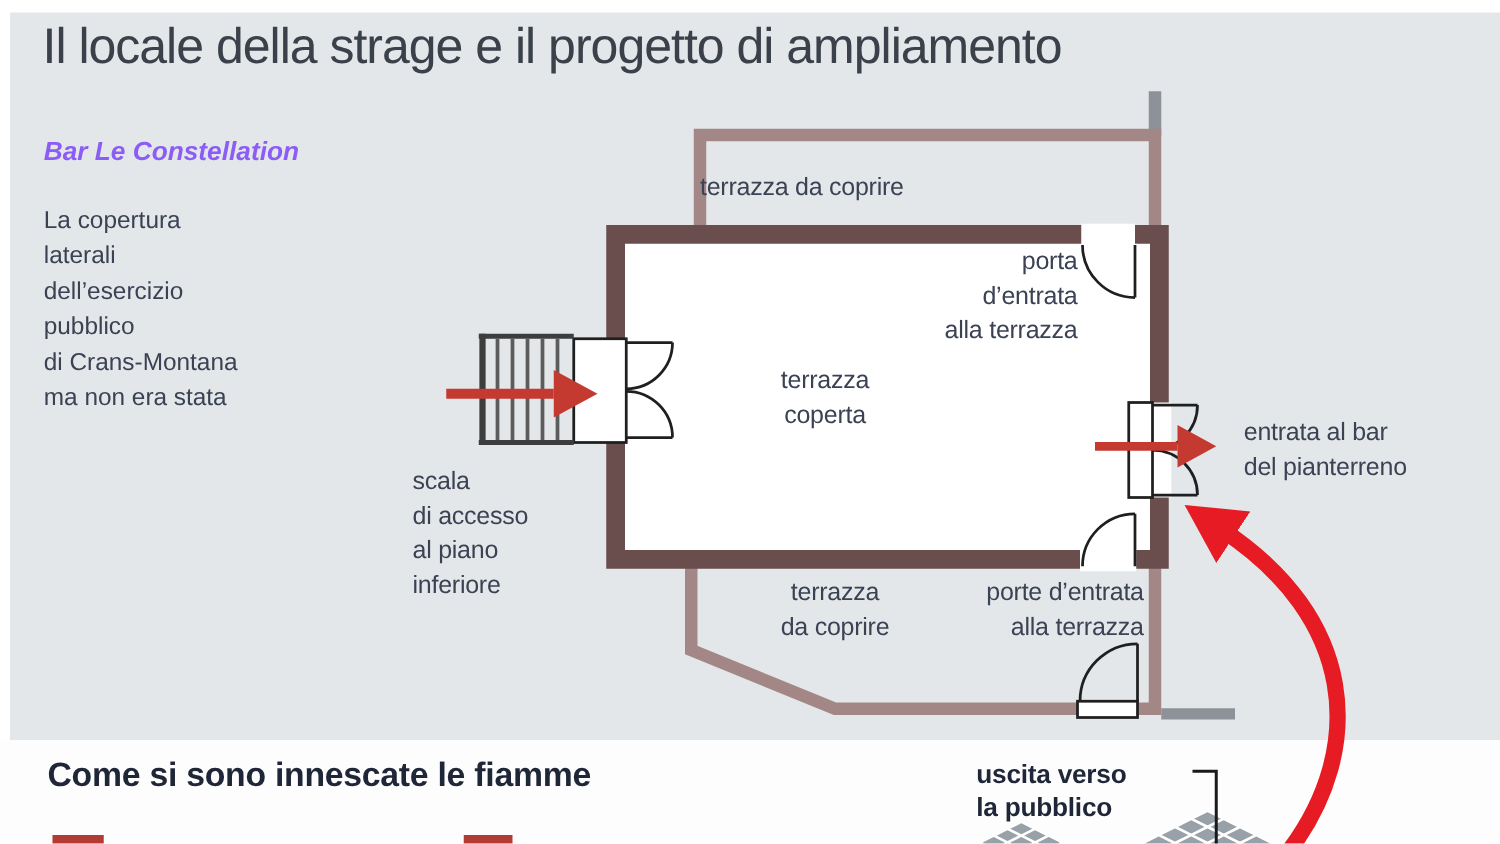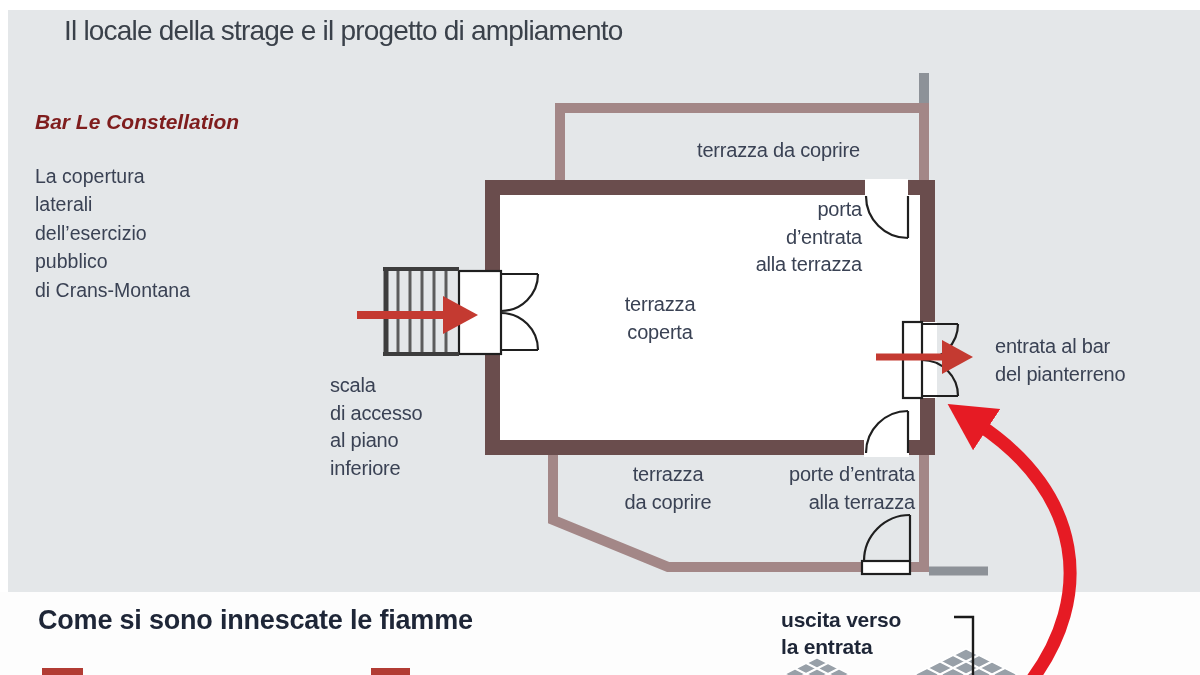--- a/index.html
+++ b/index.html
@@ -3,27 +3,27 @@
 <meta charset="utf-8">
 <style>
   html,body{margin:0;padding:0;background:#ffffff;}
   #stage{position:relative;width:1200px;height:675px;overflow:hidden;
          font-family:"Liberation Sans","DejaVu Sans",sans-serif;background:#ffffff;}
   .abs{position:absolute;}
   #panel{left:8px;top:10px;width:1192px;height:582px;background:var(--panel-bg,#e4e7e9);}
   #band{left:0;top:592px;width:1200px;height:83px;background:#fdfdfd;}
   #plan-svg{left:0;top:0;z-index:2;}
   .txt{z-index:3;}
-  #main-title{left:34px;top:15px;font-size:28px;letter-spacing:-0.8px;color:var(--title-color,#3a414a);white-space:nowrap;margin-left:30px;}
-  #subtitle{left:35px;top:110px;font-size:21px;font-weight:bold;font-style:italic;color:#7f1d1d;}
+  #main-title{left:34px;top:15px;font-size:40px;letter-spacing:-0.8px;color:var(--title-color,#3a414a);white-space:nowrap;}
+  #subtitle{left:35px;top:110px;font-size:21px;font-weight:bold;font-style:italic;color:#8b5cf6;}
   .para-line{font-size:19.5px;line-height:28.4px;color:var(--text-dark,#3a4254);}
   #description{left:35px;top:162px;}
   .lbl{font-size:20px;line-height:27.5px;color:var(--text-dark,#3a4254);letter-spacing:-0.2px;}
   .bold-lbl{font-weight:bold;color:var(--text-bold,#1e2637);}
-  #lbl-top-terrace{left:560px;top:137px;width:300px;text-align:right;}
+  #lbl-top-terrace{left:560px;top:137px;width:300px;text-align:left;}
   #lbl-porta{left:662px;top:196px;width:200px;text-align:right;}
   #lbl-coperta{left:600px;top:291px;width:120px;text-align:center;}
   #lbl-scala{left:330px;top:372px;}
   #lbl-bot-terrace{left:593px;top:461px;width:150px;text-align:center;}
   #lbl-porte{left:715px;top:461px;width:200px;text-align:right;}
   #lbl-entrata{left:995px;top:333px;}
   #lbl-uscita{left:781px;top:606px;font-size:21px;line-height:27px;}
   #footer-heading{left:38px;top:605px;font-size:27px;font-weight:bold;color:var(--text-bold,#1e2637);letter-spacing:-0.2px;}
   
   .wall-light{stroke:var(--wall-light,#a38787);fill:none;stroke-width:10;stroke-linejoin:miter;}
@@ -166,20 +166,21 @@
 
   <div id="main-title" class="abs txt">Il locale della strage e il progetto di ampliamento</div>
   <div id="subtitle" class="abs txt">Bar Le Constellation</div>
 
   <div id="description" class="abs txt">
     <div class="para-line">La copertura</div>
     <div class="para-line">laterali</div>
     <div class="para-line">dell’esercizio</div>
     <div class="para-line">pubblico</div>
     <div class="para-line">di Crans-Montana</div>
+    <div class="para-line">ma non era stata</div>
   </div>
 
   <div id="lbl-top-terrace" class="abs txt lbl">
     <div>terrazza da coprire</div>
   </div>
 
   <div id="lbl-porta" class="abs txt lbl">
     <div>porta</div>
     <div>d’entrata</div>
     <div>alla terrazza</div>
@@ -207,18 +208,18 @@
     <div>alla terrazza</div>
   </div>
 
   <div id="lbl-entrata" class="abs txt lbl">
     <div>entrata al bar</div>
     <div>del pianterreno</div>
   </div>
 
   <div id="lbl-uscita" class="abs txt lbl bold-lbl">
     <div>uscita verso</div>
-    <div>la entrata</div>
+    <div>la pubblico</div>
   </div>
 
   <div id="footer-heading" class="abs txt">Come si sono innescate le fiamme</div>
 
 </div>
 
 </body></html>

